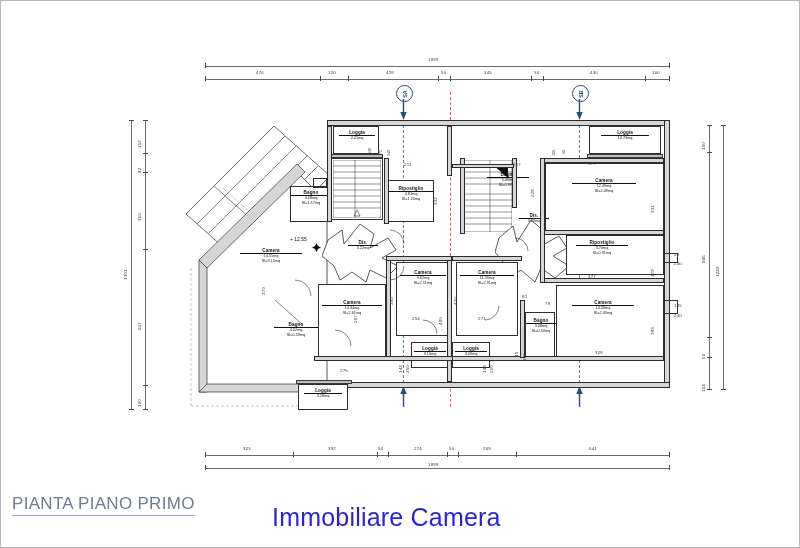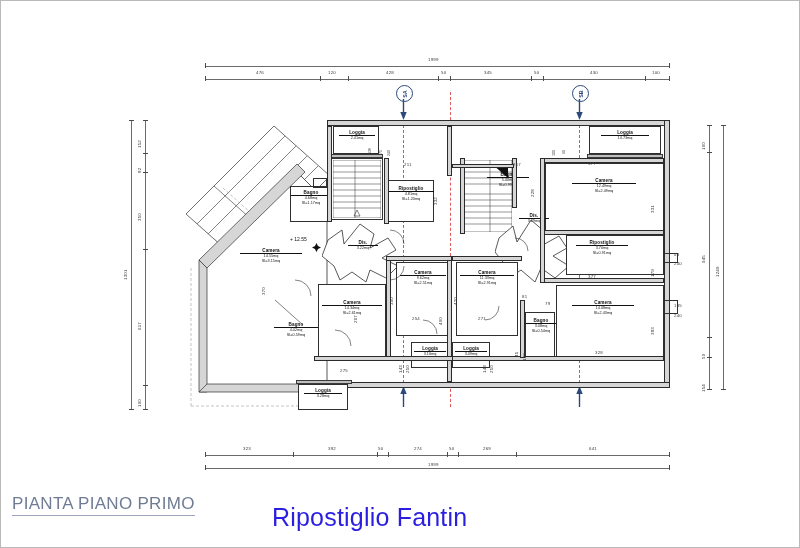--- a/index.html
+++ b/index.html
@@ -508,15 +508,15 @@
         <path d="M330 118 A13 13 0 0 1 343 131"></path>
         <path d="M150 210 A16 16 0 0 1 166 226"></path>
         <path d="M238 200 A14 14 0 0 1 252 214"></path>
         <path d="M300 200 A14 14 0 0 0 314 186"></path>
         <path d="M90 180 L118 205"></path>
       </g>
     </svg>
   </div>
 
   <div class="footL">PIANTA PIANO PRIMO</div>
-  <div class="footR">Ripostiglio Fantin</div>
+  <div class="footR">Immobiliare Camera</div>
 
 </div>
 
 </body></html>

